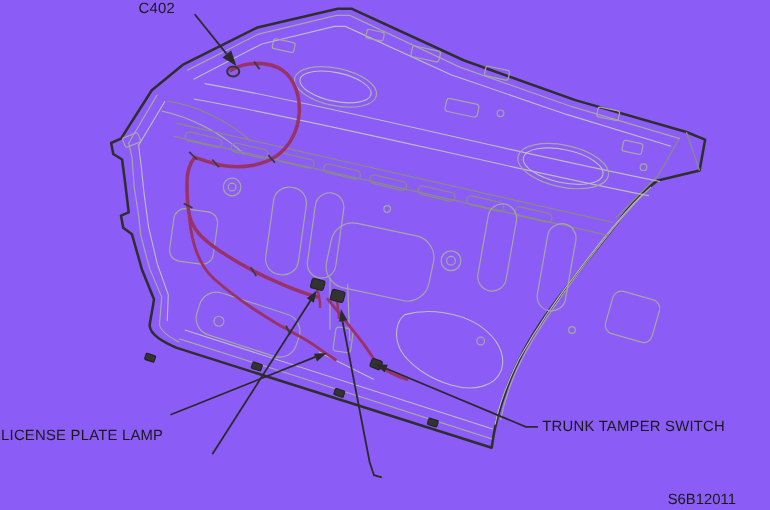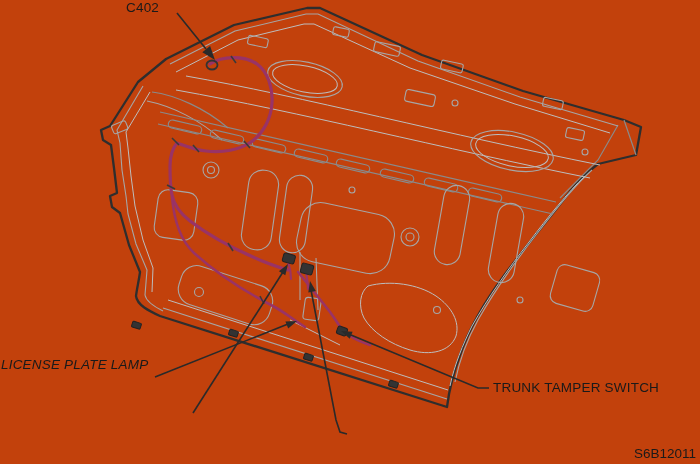--- a/index.html
+++ b/index.html
@@ -1,17 +1,17 @@
 <!DOCTYPE html>
 <html><head>
 <meta charset="utf-8">
 <style>
   html,body{margin:0;padding:0;background:#fff;}
   #stage{
-    position:relative;width:700px;height:464px;background:#c2410c;
+    position:relative;width:700px;height:464px;background:#8b5cf6;
     font-family:"Liberation Sans", sans-serif;overflow:hidden;
   }
   #stage svg{position:absolute;left:0;top:0;}
   .callout{
     position:absolute;font-size:13.5px;line-height:15px;color:#1a1a1a;
     letter-spacing:0.2px;white-space:nowrap;
   }
   .figcode{
     position:absolute;font-size:13.5px;color:#1a1a1a;white-space:nowrap;
   }
@@ -208,20 +208,20 @@
       </g>
       <g data-name="leader-trunk-tamper-switch">
         <path class="leader" d="M489,388 L478,388 L351,335"></path>
         <polygon class="ah" points="341,331 352.6,331.7 349.7,338.7"></polygon>
       </g>
     </g>
   </svg>
 
   <div class="callout" style="left:126px;top:0px;" data-name="callout-c402">C402</div>
 
-  <div class="callout" style="left:1px;top:357px;font-style:italic;" data-name="callout-license-plate-lamp">LICENSE PLATE LAMP</div>
+  <div class="callout" style="left:1px;top:388px;" data-name="callout-license-plate-lamp">LICENSE PLATE LAMP</div>
 
 
 
   <div class="callout" style="left:493px;top:380px;" data-name="callout-trunk-tamper-switch">TRUNK TAMPER SWITCH</div>
 
-  <div class="figcode" style="left:634px;top:446px;" data-name="figure-code">S6B12011</div>
+  <div class="figcode" style="left:607px;top:446px;" data-name="figure-code">S6B12011</div>
 </div>
 
 </body></html>

